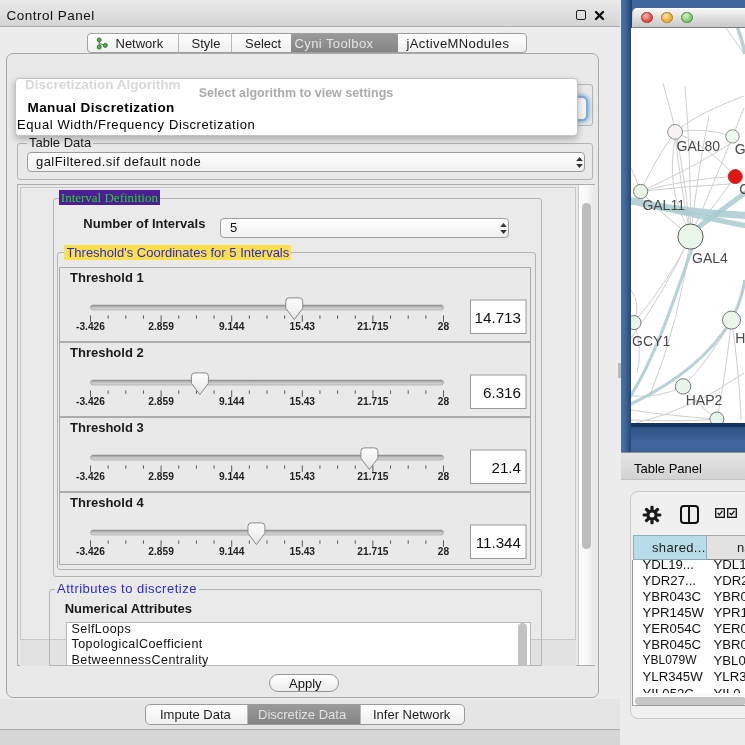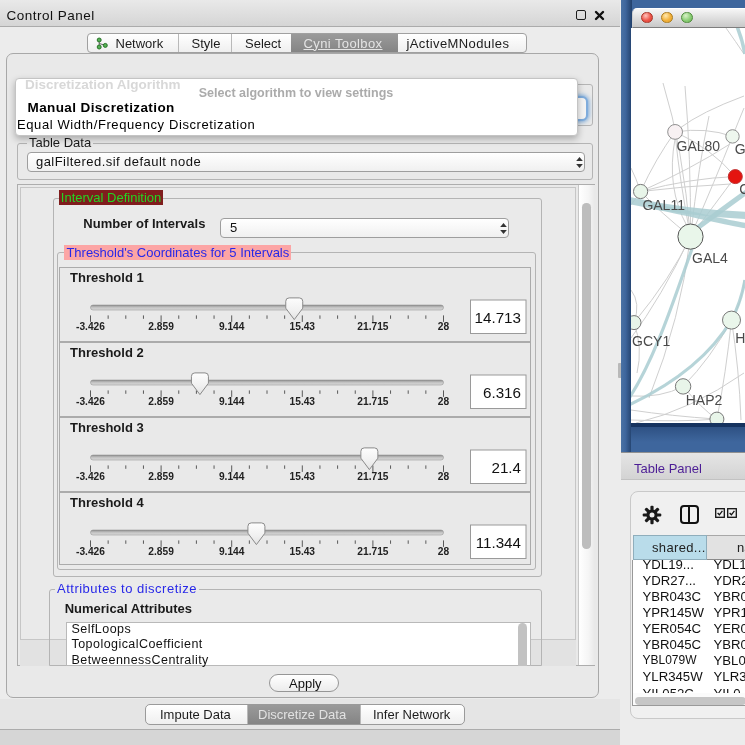--- a/index.html
+++ b/index.html
@@ -13,21 +13,21 @@
 <svg class="abs" style="left:594px;top:9.5px" width="11" height="11">
     <path d="M2,2 L9,9 M9,2 L2,9" stroke="#111" stroke-width="2.4" stroke-linecap="round"></path>
   </svg>
 <div class="abs" style="left:86.5px;top:32.5px;width:440.5px;height:20px;border:1px solid #A0A0A0;border-radius:4px;background:linear-gradient(#FFFFFF,#EFEFEF);overflow:hidden;">
 <div class="abs" style="left:0;top:0;width:91.5px;height:20px;border-right:1px solid #B9B9B9;"></div>
 <div class="abs" style="left:91.5px;top:0;width:52.5px;height:20px;border-right:1px solid #B9B9B9;"></div>
 <div class="abs" style="left:203.5px;top:0;width:106.5px;height:20px;background:linear-gradient(#9A9A9A,#828282);"></div>
 <div class="abs" style="left:28px;top:3.2px;font-size:13px;line-height:1;color:#1c1c1c;">Network</div>
 <div class="abs" style="left:104px;top:3.2px;font-size:13px;line-height:1;color:#1c1c1c;">Style</div>
 <div class="abs" style="left:157.5px;top:3.2px;font-size:13px;line-height:1;color:#1c1c1c;">Select</div>
-<div class="abs" style="left:216px;top:3.2px;font-size:13px;line-height:1;letter-spacing:0.4px;color:#E4E4E4;text-decoration:underline;">Cyni Toolbox</div>
+<div class="abs" style="left:207px;top:3.2px;font-size:13px;line-height:1;letter-spacing:0.4px;color:#E4E4E4;">Cyni Toolbox</div>
 <div class="abs" style="left:319px;top:3.2px;font-size:13px;line-height:1;letter-spacing:0.4px;color:#1c1c1c;">jActiveMNodules</div>
 <svg class="abs" style="left:8px;top:3.5px" width="13" height="13">
       <path d="M3.2,3.5 L3.2,10 M3.2,6.5 L9,8.2" stroke="#666" stroke-width="1"></path>
       <circle cx="3.2" cy="3" r="2" fill="#55B055" stroke="#1E6B1E" stroke-width="0.9"></circle>
       <circle cx="3.2" cy="10" r="2" fill="#55B055" stroke="#1E6B1E" stroke-width="0.9"></circle>
       <circle cx="9.3" cy="8.4" r="2" fill="#55B055" stroke="#1E6B1E" stroke-width="0.9"></circle>
     </svg>
 </div>
 <div class="abs" style="left:6px;top:53px;width:593px;height:645px;border:1px solid #A8A8A8;border-radius:7px;background:#E9E9E9;"></div>
 <div class="abs" style="left:17px;top:84px;width:576px;height:42px;border:1px solid #B4B4B4;border-radius:3px;"></div>
@@ -37,30 +37,30 @@
 <div class="abs" style="left:27px;top:152px;width:558px;height:20px;border:1px solid #9E9E9E;border-radius:4px;background:linear-gradient(#FFFFFF,#F0F0F0);"></div>
 <div style="position:absolute;left:36px;top:155.0px;font-size:13px;line-height:1;color:#111;letter-spacing:0.45px;white-space:nowrap;">galFiltered.sif default node</div>
 <svg class="abs" style="left:574px;top:156px" width="11" height="13">
     <path d="M5.5,1 L8.8,5 L2.2,5 Z" fill="#333"></path>
     <path d="M5.5,12 L8.8,8 L2.2,8 Z" fill="#333"></path>
   </svg>
 <div class="abs" style="left:17px;top:184px;width:578px;height:482px;border:1px solid #ADADAD;background:#E9E9E9;"></div>
 <div class="abs" style="left:20px;top:187px;width:556px;height:453px;border:1px solid #C6C6C6;background:#EAEAEA;"></div>
 <div class="abs" style="left:20px;top:640px;width:556px;height:26px;background:#E2E2E2;"></div>
 <div class="abs" style="left:52.5px;top:197.5px;width:489.5px;height:379px;border:1px solid #B4B4B4;border-radius:3px;"></div>
-<div style="position:absolute;left:58.8px;top:191.0px;font-size:13px;line-height:1;color:#23D523;white-space:nowrap;"><span style="background:#7f1d1d;padding:0 2px;">Interval Definition</span></div>
+<div style="position:absolute;left:58.8px;top:191.0px;font-size:13px;line-height:1;color:#23D523;white-space:nowrap;"><span style="background:#4c1d95;padding:0 2px;font-family:Liberation Serif, serif;">Interval Definition</span></div>
 <div style="position:absolute;left:83.3px;top:216.5px;font-size:13px;line-height:1;color:#1a1a1a;font-weight:bold;white-space:nowrap;">Number of Intervals</div>
 <div class="abs" style="left:220px;top:218px;width:289px;height:20px;border:1px solid #9E9E9E;border-radius:4px;background:linear-gradient(#FFFFFF,#F0F0F0);"></div>
 <div style="position:absolute;left:230px;top:220.5px;font-size:13px;line-height:1;color:#111;white-space:nowrap;">5</div>
 <svg class="abs" style="left:498px;top:222px" width="11" height="13">
     <path d="M5.5,1 L8.8,5 L2.2,5 Z" fill="#333"></path>
     <path d="M5.5,12 L8.8,8 L2.2,8 Z" fill="#333"></path>
   </svg>
 <div class="abs" style="left:56.7px;top:251.5px;width:479.3px;height:318.5px;border:1px solid #B4B4B4;border-radius:3px;"></div>
-<div style="position:absolute;left:64.4px;top:245.5px;font-size:13px;line-height:1;color:#2828E8;white-space:nowrap;"><span style="background:#fca5a5;padding:0 2px;">Threshold's Coordinates for 5 Intervals</span></div>
+<div style="position:absolute;left:64.4px;top:245.5px;font-size:13px;line-height:1;color:#2828E8;white-space:nowrap;"><span style="background:#fde047;padding:0 2px;">Threshold's Coordinates for 5 Intervals</span></div>
 <div class="abs" style="left:59px;top:267px;width:472px;height:75px;border:1px solid #ABABAB;background:#E9E9E9;"></div>
 <div style="position:absolute;left:70px;top:271.0px;font-size:13px;line-height:1;color:#1a1a1a;font-weight:bold;white-space:nowrap;">Threshold 1</div>
 <svg class="abs" style="left:59px;top:267px" width="472" height="75">
     <defs>
       <linearGradient id="tg1" x1="0" y1="0" x2="0" y2="1">
         <stop offset="0" stop-color="#8D8D8D"></stop>
         <stop offset="0.45" stop-color="#C0C0C0"></stop>
         <stop offset="1" stop-color="#DCDCDC"></stop>
       </linearGradient>
       <linearGradient id="th1" x1="0" y1="0" x2="0" y2="1">
@@ -333,21 +333,21 @@
       <text x="103.7" y="125.7" font-size="14" fill="#4A4A4A" font-family="Liberation Sans">GA</text>
       <text x="108.2" y="165.9" font-size="14" fill="#4A4A4A" font-family="Liberation Sans">C</text>
       <text x="11.4" y="182.3" font-size="14" fill="#4A4A4A" font-family="Liberation Sans">GAL11</text>
       <text x="61" y="235.4" font-size="14" fill="#4A4A4A" font-family="Liberation Sans">GAL4</text>
       <text x="1.1" y="318.3" font-size="14" fill="#4A4A4A" font-family="Liberation Sans">GCY1</text>
       <text x="104.3" y="314.5" font-size="14" fill="#4A4A4A" font-family="Liberation Sans">H</text>
       <text x="54.7" y="377" font-size="14" fill="#4A4A4A" font-family="Liberation Sans">HAP2</text>
     </svg>
 </div>
 <div class="abs" style="left:621px;top:452px;width:124px;height:28px;background:linear-gradient(#E5E5E5,#D3D3D3);border-top:1px solid #909090;border-bottom:1px solid #C2C2C2;"></div>
-<div style="position:absolute;left:634px;top:462.0px;font-size:13px;line-height:1;color:#4c1d95;white-space:nowrap;">Table Panel</div>
+<div style="position:absolute;left:634px;top:462.0px;font-size:13px;line-height:1;color:#000000;white-space:nowrap;">Table Panel</div>
 <div class="abs" style="left:629.5px;top:491px;width:127px;height:227.5px;border:1px solid #C9C9C9;border-radius:8px;background:#F0F0F0;"></div>
 <svg class="abs" style="left:641px;top:504px" width="22" height="22">
 <g transform="translate(11,11)" fill="#1a1a1a">
 <circle r="5.8"></circle>
 <circle r="2.5" fill="#F0F0F0"></circle>
 <rect x="-1.6" y="-9.3" width="3.2" height="4.3" rx="1.1" transform="rotate(0)"></rect>
 <rect x="-1.6" y="-9.3" width="3.2" height="4.3" rx="1.1" transform="rotate(45)"></rect>
 <rect x="-1.6" y="-9.3" width="3.2" height="4.3" rx="1.1" transform="rotate(90)"></rect>
 <rect x="-1.6" y="-9.3" width="3.2" height="4.3" rx="1.1" transform="rotate(135)"></rect>
 <rect x="-1.6" y="-9.3" width="3.2" height="4.3" rx="1.1" transform="rotate(180)"></rect>

